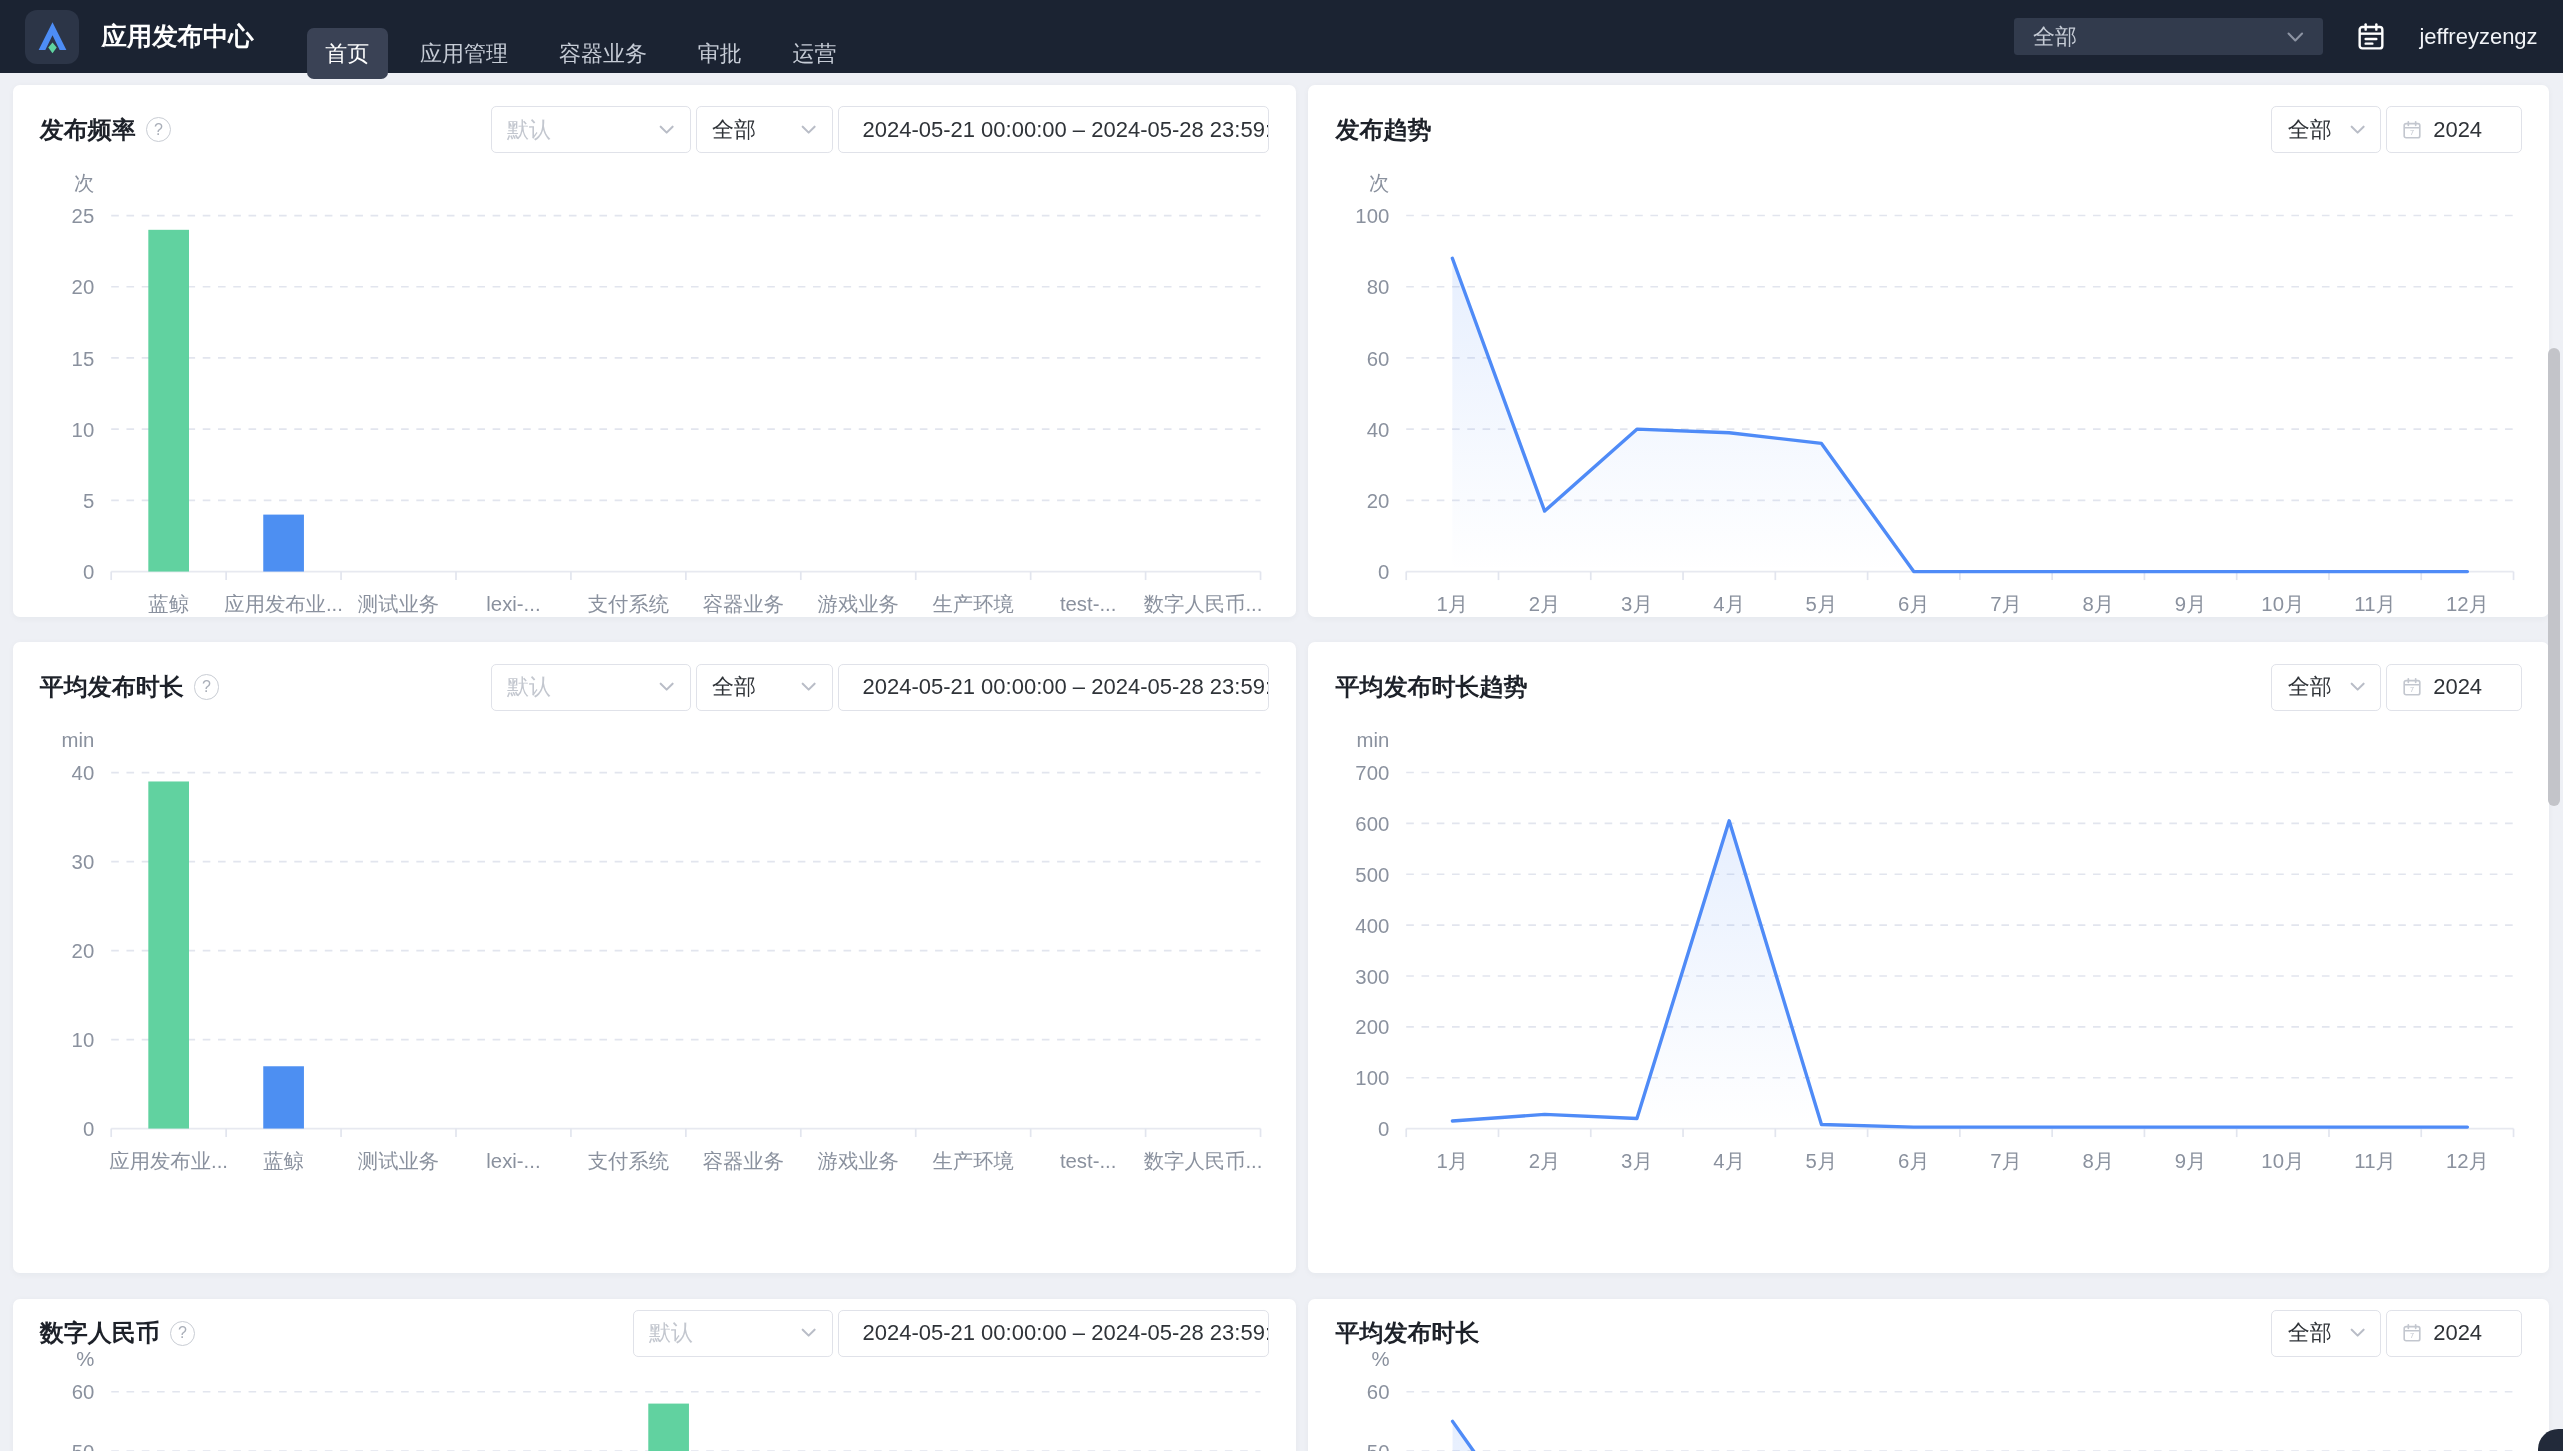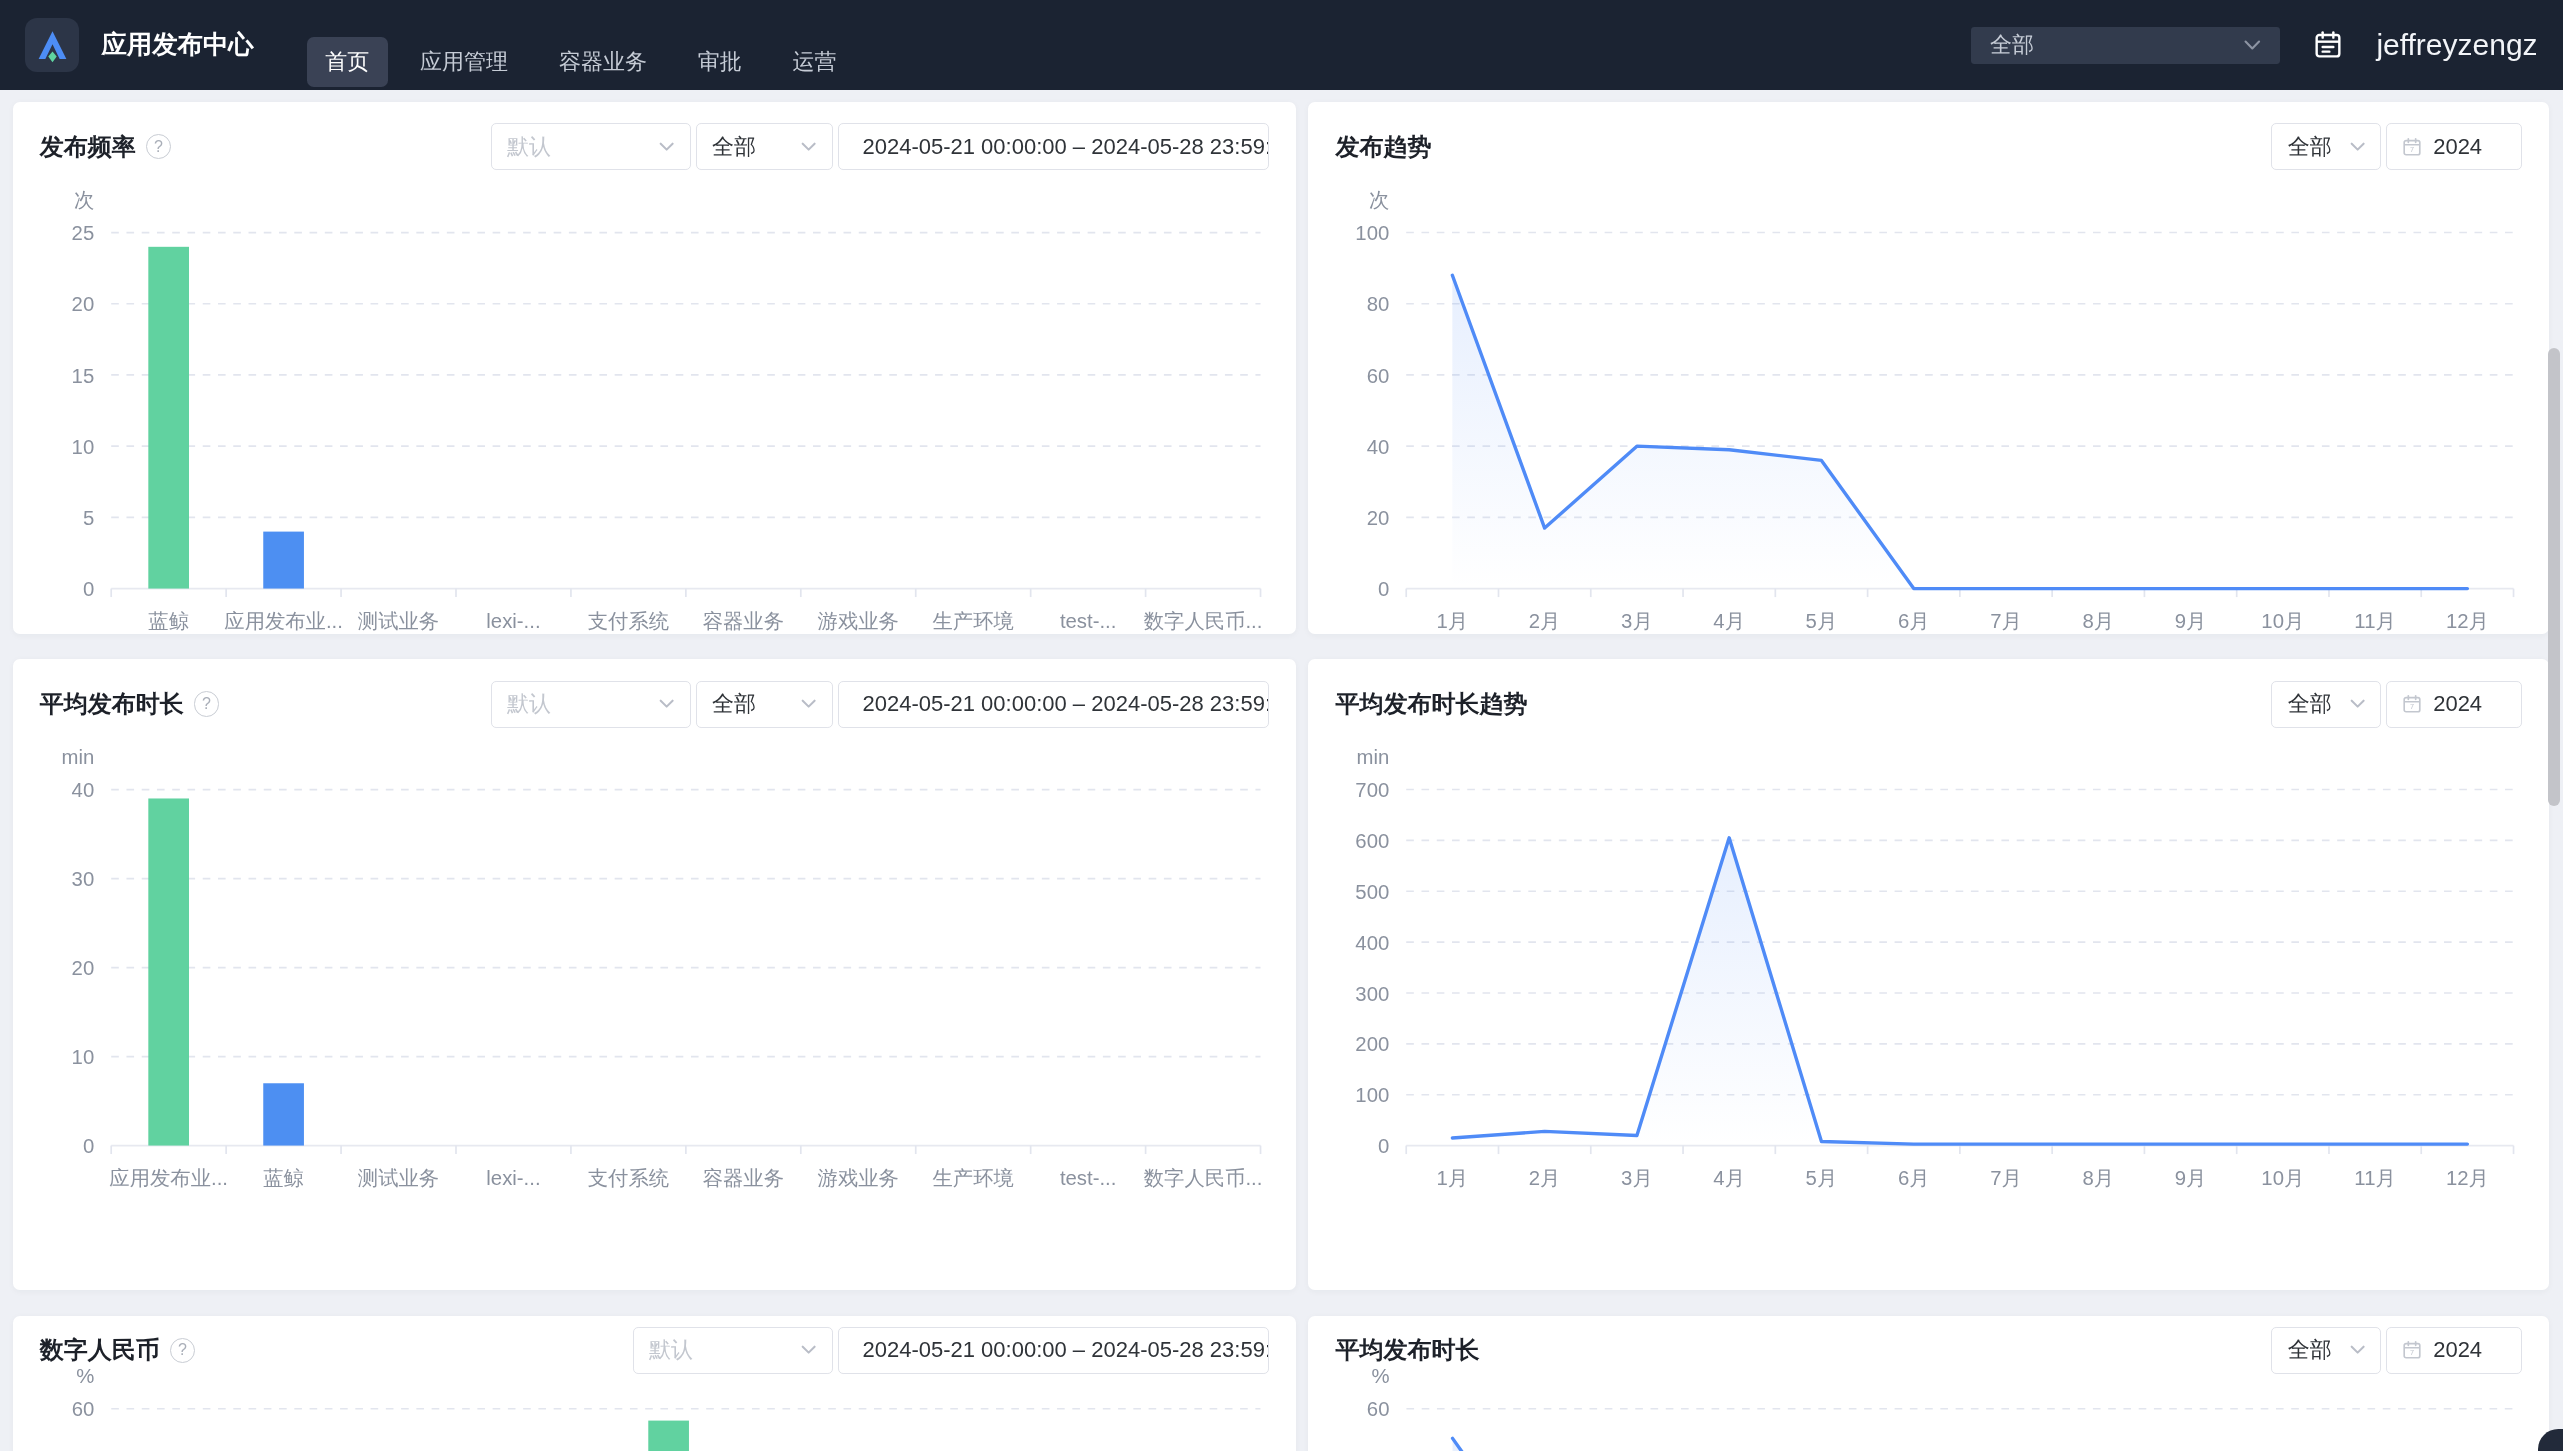--- a/index.html
+++ b/index.html
@@ -3,29 +3,29 @@
 <meta charset="utf-8">
 <style>
   html,body{margin:0;padding:0;}
   body{
     width:2563px;height:1451px;overflow:hidden;
     background:#eef0f5;
     font-family:"Liberation Sans","DejaVu Sans",sans-serif;
     position:relative;
   }
   
-  .navbar{height:90px;background:#1b2332;display:flex;align-items:center;padding:0 25.4px;box-sizing:border-box;}
+  .navbar{height:73px;background:#1b2332;display:flex;align-items:center;padding:0 25.4px;box-sizing:border-box;}
   .logo{width:54px;height:54px;border-radius:12px;background:#2c3547;display:flex;align-items:center;justify-content:center;flex:none;}
   .app-title{color:#ffffff;font-size:25.4px;font-weight:bold;margin-left:22px;white-space:nowrap;}
   .nav-tabs{display:flex;margin-left:53px;gap:13.6px;align-items:center;}
   .tab{color:#c6ccd6;font-size:22px;padding:10.2px 18.6px;border-radius:6.8px;cursor:pointer;white-space:nowrap;margin-top:34px;}
   .tab.active{background:#3a4255;color:#ffffff;}
   .nav-right{margin-left:auto;display:flex;align-items:center;gap:32px;}
   .nav-select{width:309px;height:37px;background:#323b4d;border-radius:3.4px;display:flex;align-items:center;justify-content:space-between;padding:0 18.6px;color:#c6ccd6;font-size:22px;box-sizing:border-box;cursor:pointer;}
-  .username{color:#f2f4f8;font-size:30px;}
+  .username{color:#f2f4f8;font-size:22px;}
   
   .content{padding:12px 12.7px 0 12.7px;display:grid;grid-template-columns:1283px 1241px;column-gap:12.7px;row-gap:25.4px;}
   .card{background:#ffffff;border-radius:6.8px;padding:20.3px 27px;box-sizing:border-box;height:532px;box-shadow:0 1.7px 6.8px rgba(30,40,60,0.04);}
   .card.row2{height:631px;}
   .card.row3{height:551px;padding-top:10.2px;}
   .card-header{display:flex;align-items:center;justify-content:space-between;height:49px;}
   .title-wrap{display:flex;align-items:center;gap:10.2px;}
   .card-title{font-size:24px;font-weight:bold;color:#1d2129;}
   .help{width:25.4px;height:25.4px;border-radius:50%;border:1.7px solid #c9cdd4;color:#a9aeb8;font-size:16px;display:flex;align-items:center;justify-content:center;cursor:pointer;box-sizing:border-box;}
   .controls{display:flex;gap:5px;align-items:center;}

